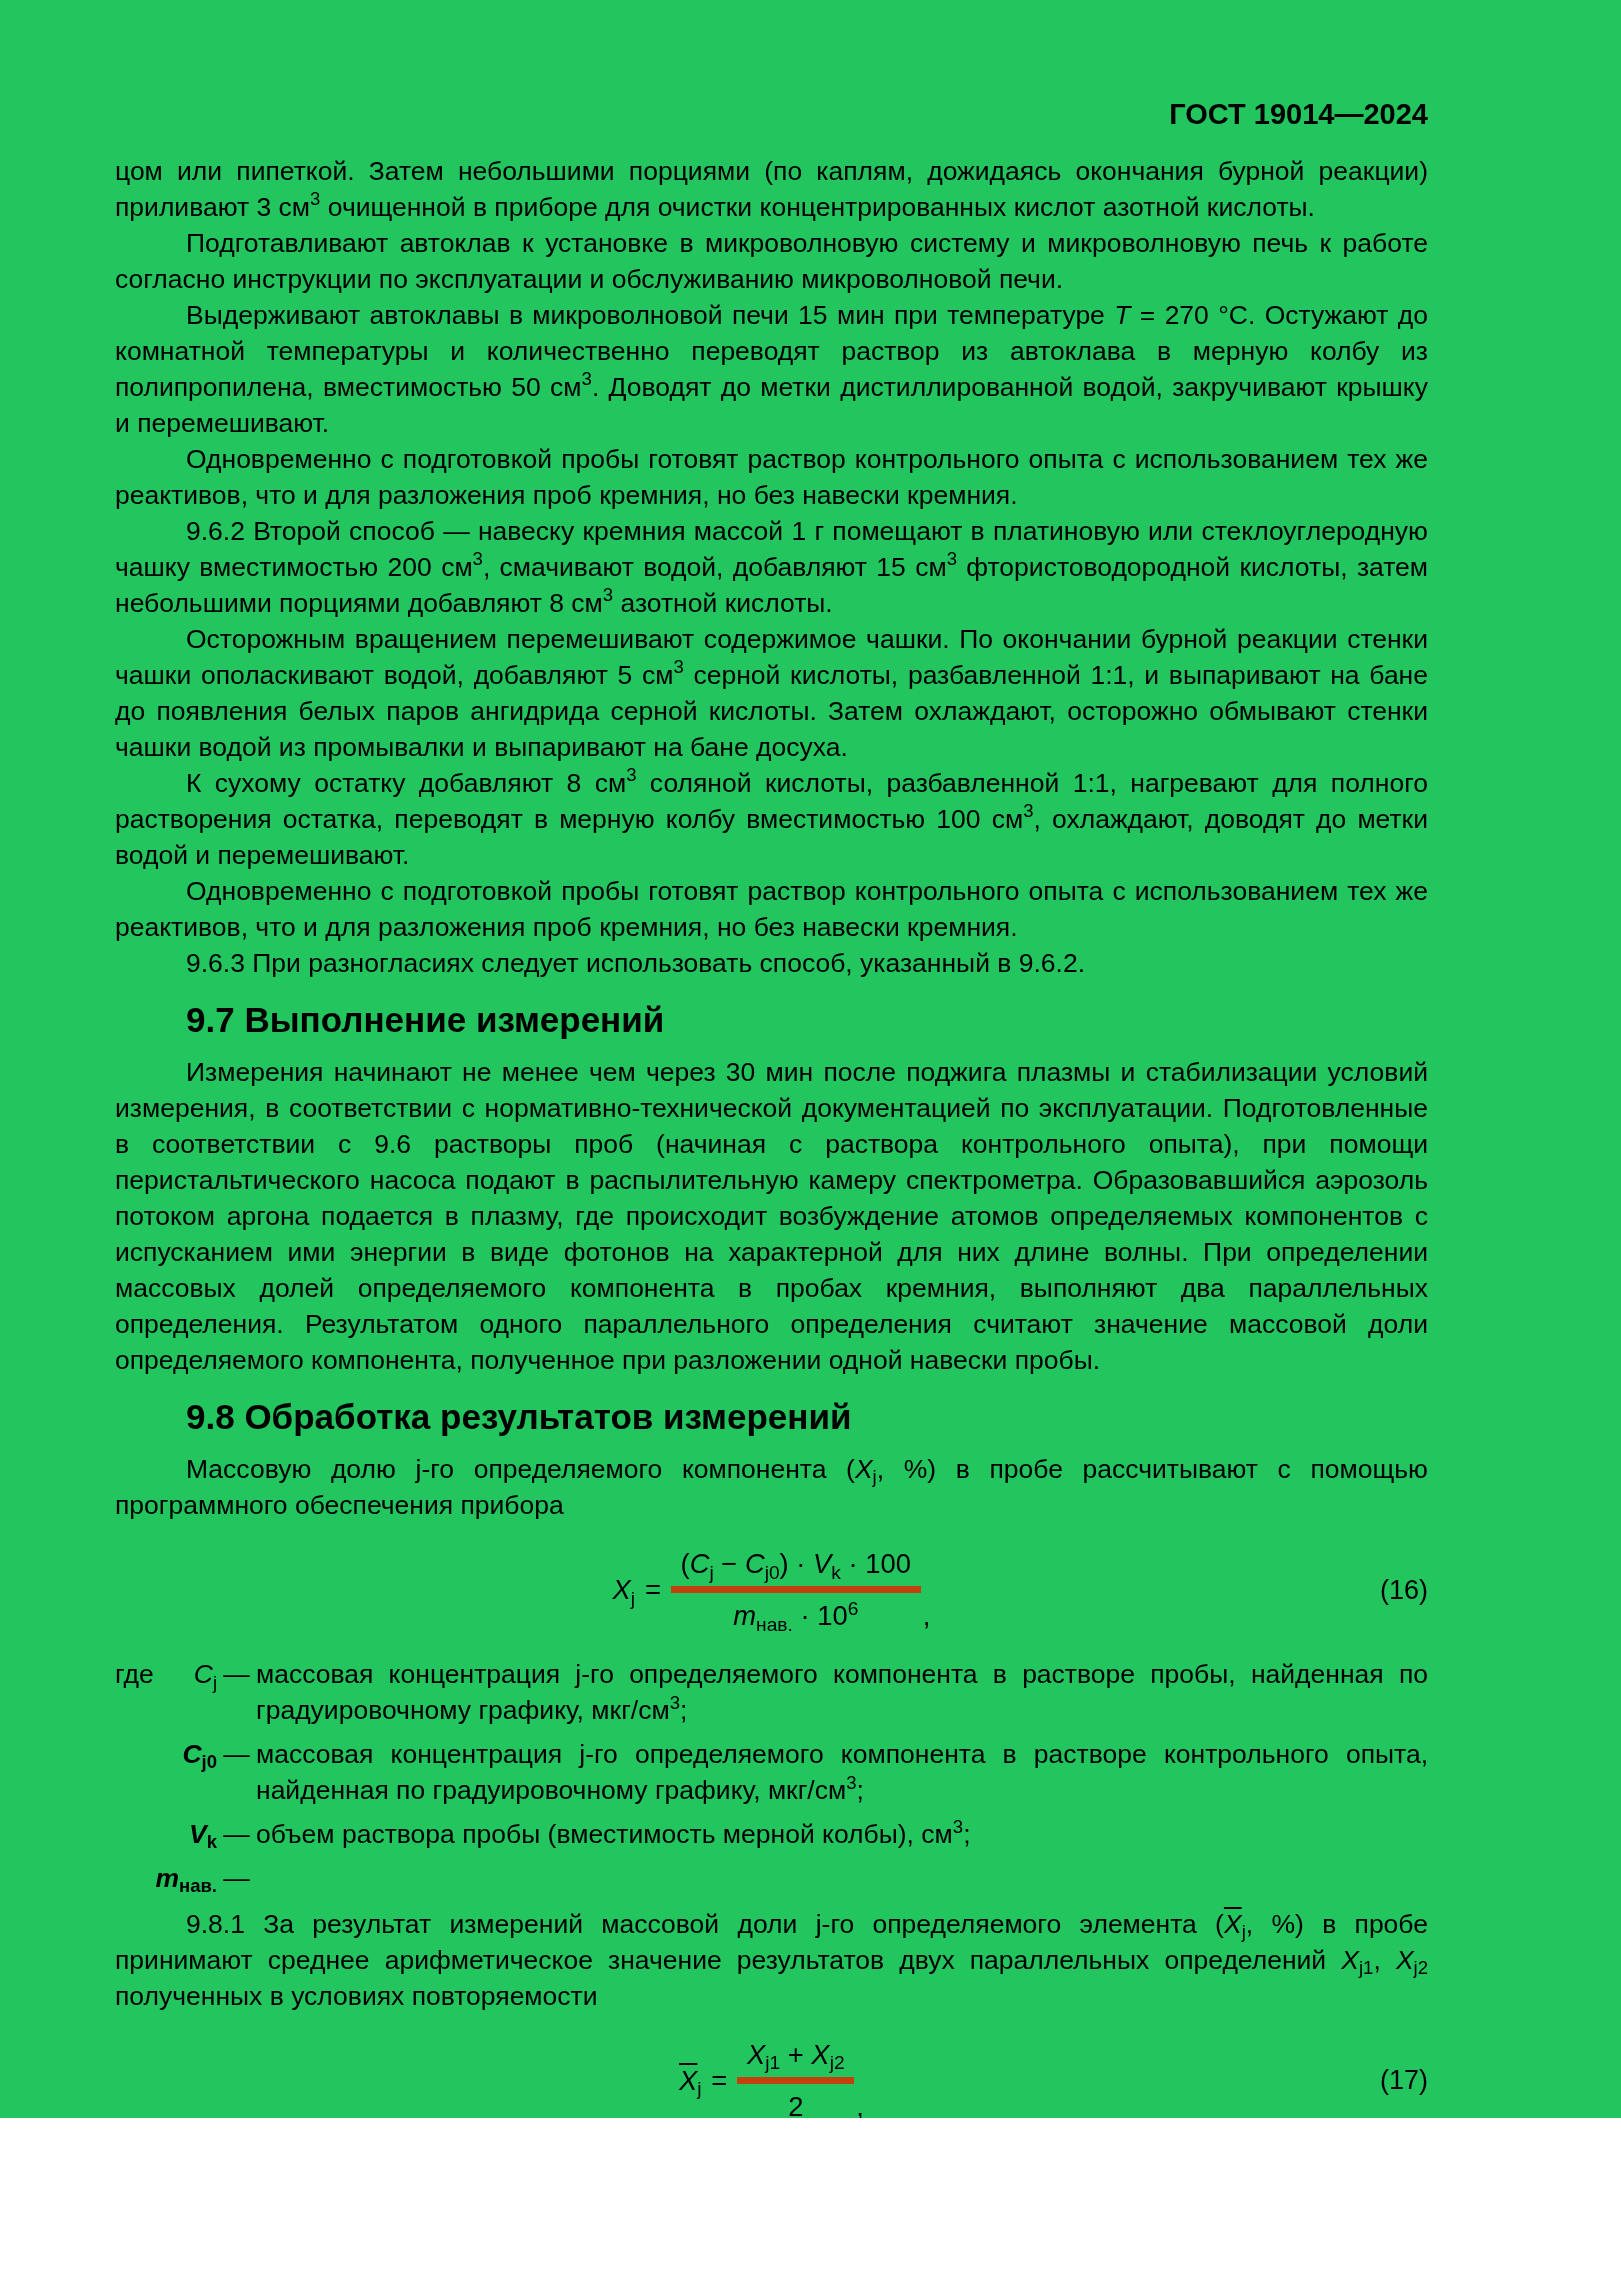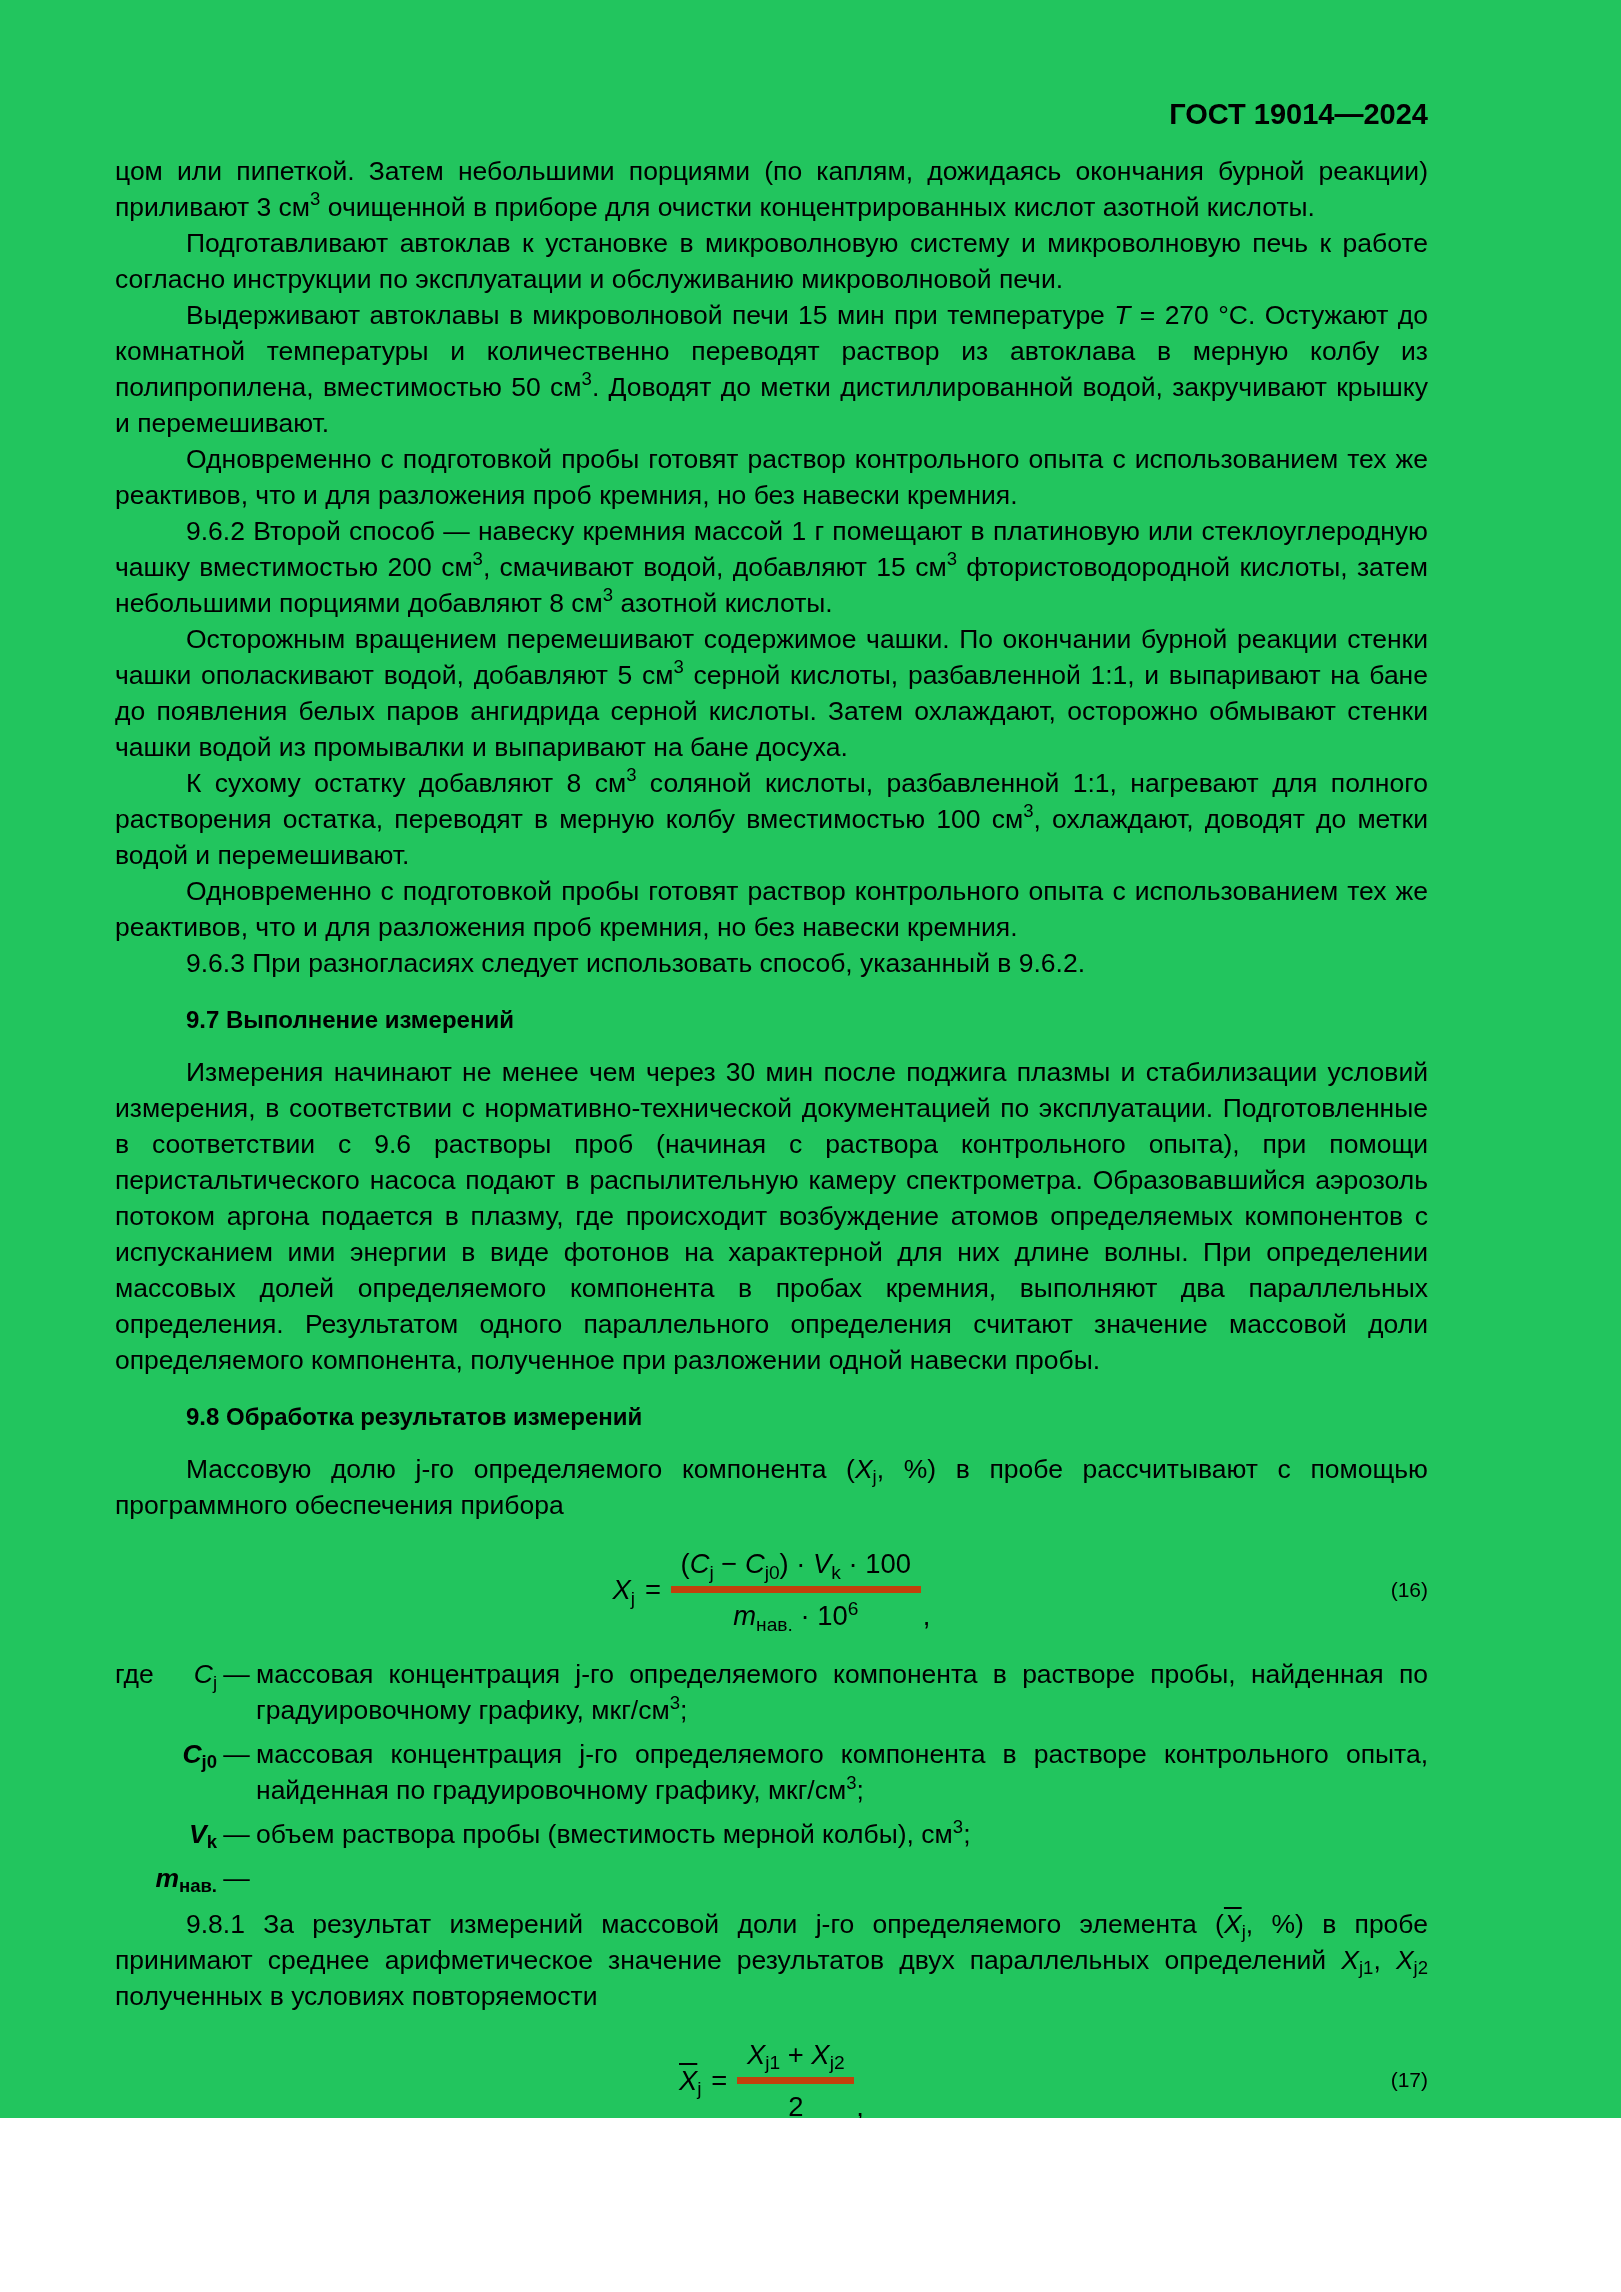--- a/index.html
+++ b/index.html
@@ -26,21 +26,21 @@
     font-size: 29px;
     line-height: 33px;
     margin-bottom: 21.6px;
   }
   p.body-p {
     margin: 0;
     text-align: justify;
   }
   p.body-p.ind { text-indent: 71px; }
   .sect {
-    font-size: 24px;
+    font-size: 35px;
     font-weight: bold;
     margin: 21.6px 0 15.7px 0;
     padding-left: 71px;
     line-height: 36px;
   }
   .it { font-style: italic; }
   .ov { text-decoration: overline; }
   .sup {
     font-size: 0.7em;
     position: relative;
@@ -82,21 +82,21 @@
   .frac .den {
     display: block;
     padding: 5.9px 9.8px 0 9.8px;
   }
   .f-tail { align-self: flex-end; padding-left: 2px; }
   .eq-num {
     position: absolute;
     right: 0;
     top: 50%;
     transform: translateY(-50%);
-    font-size: 21px;
+    font-size: 27px;
   }
   .defs { margin: 3.9px 0 9.8px 0; }
   .def-row {
     display: grid;
     grid-template-columns: 102px 39px 1fr;
     margin-bottom: 7.8px;
   }
   .def-term-cell {
     display: flex;
     justify-content: space-between;

